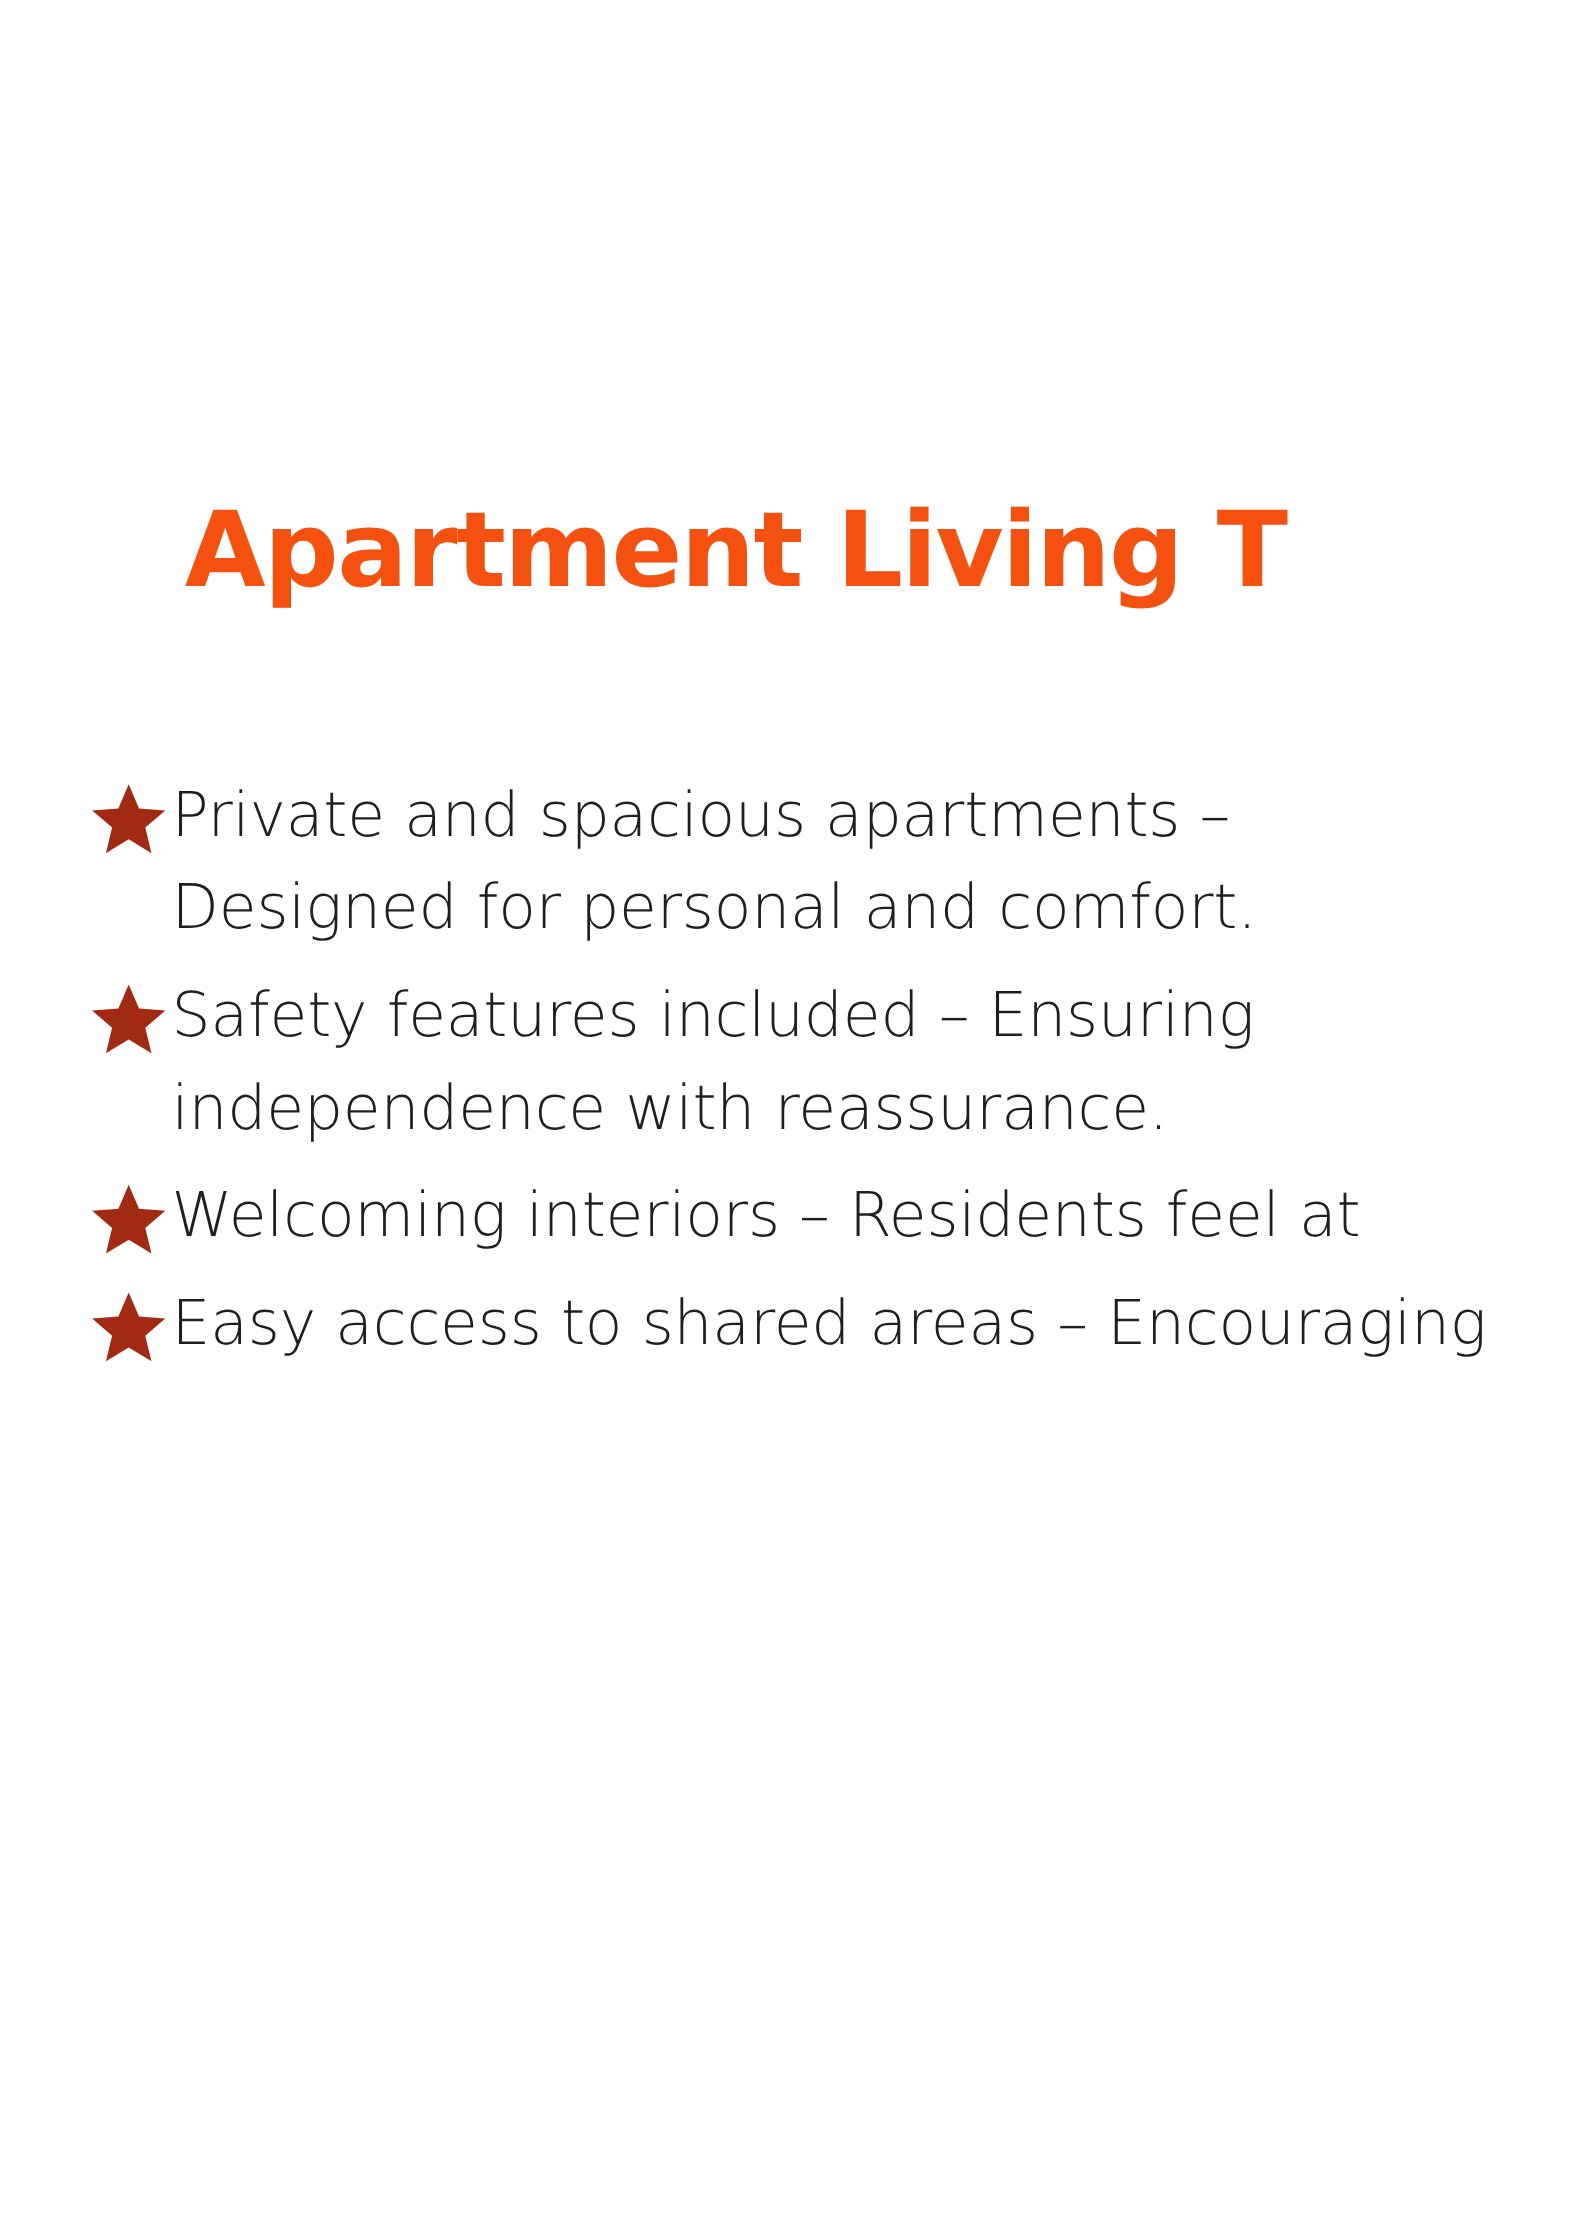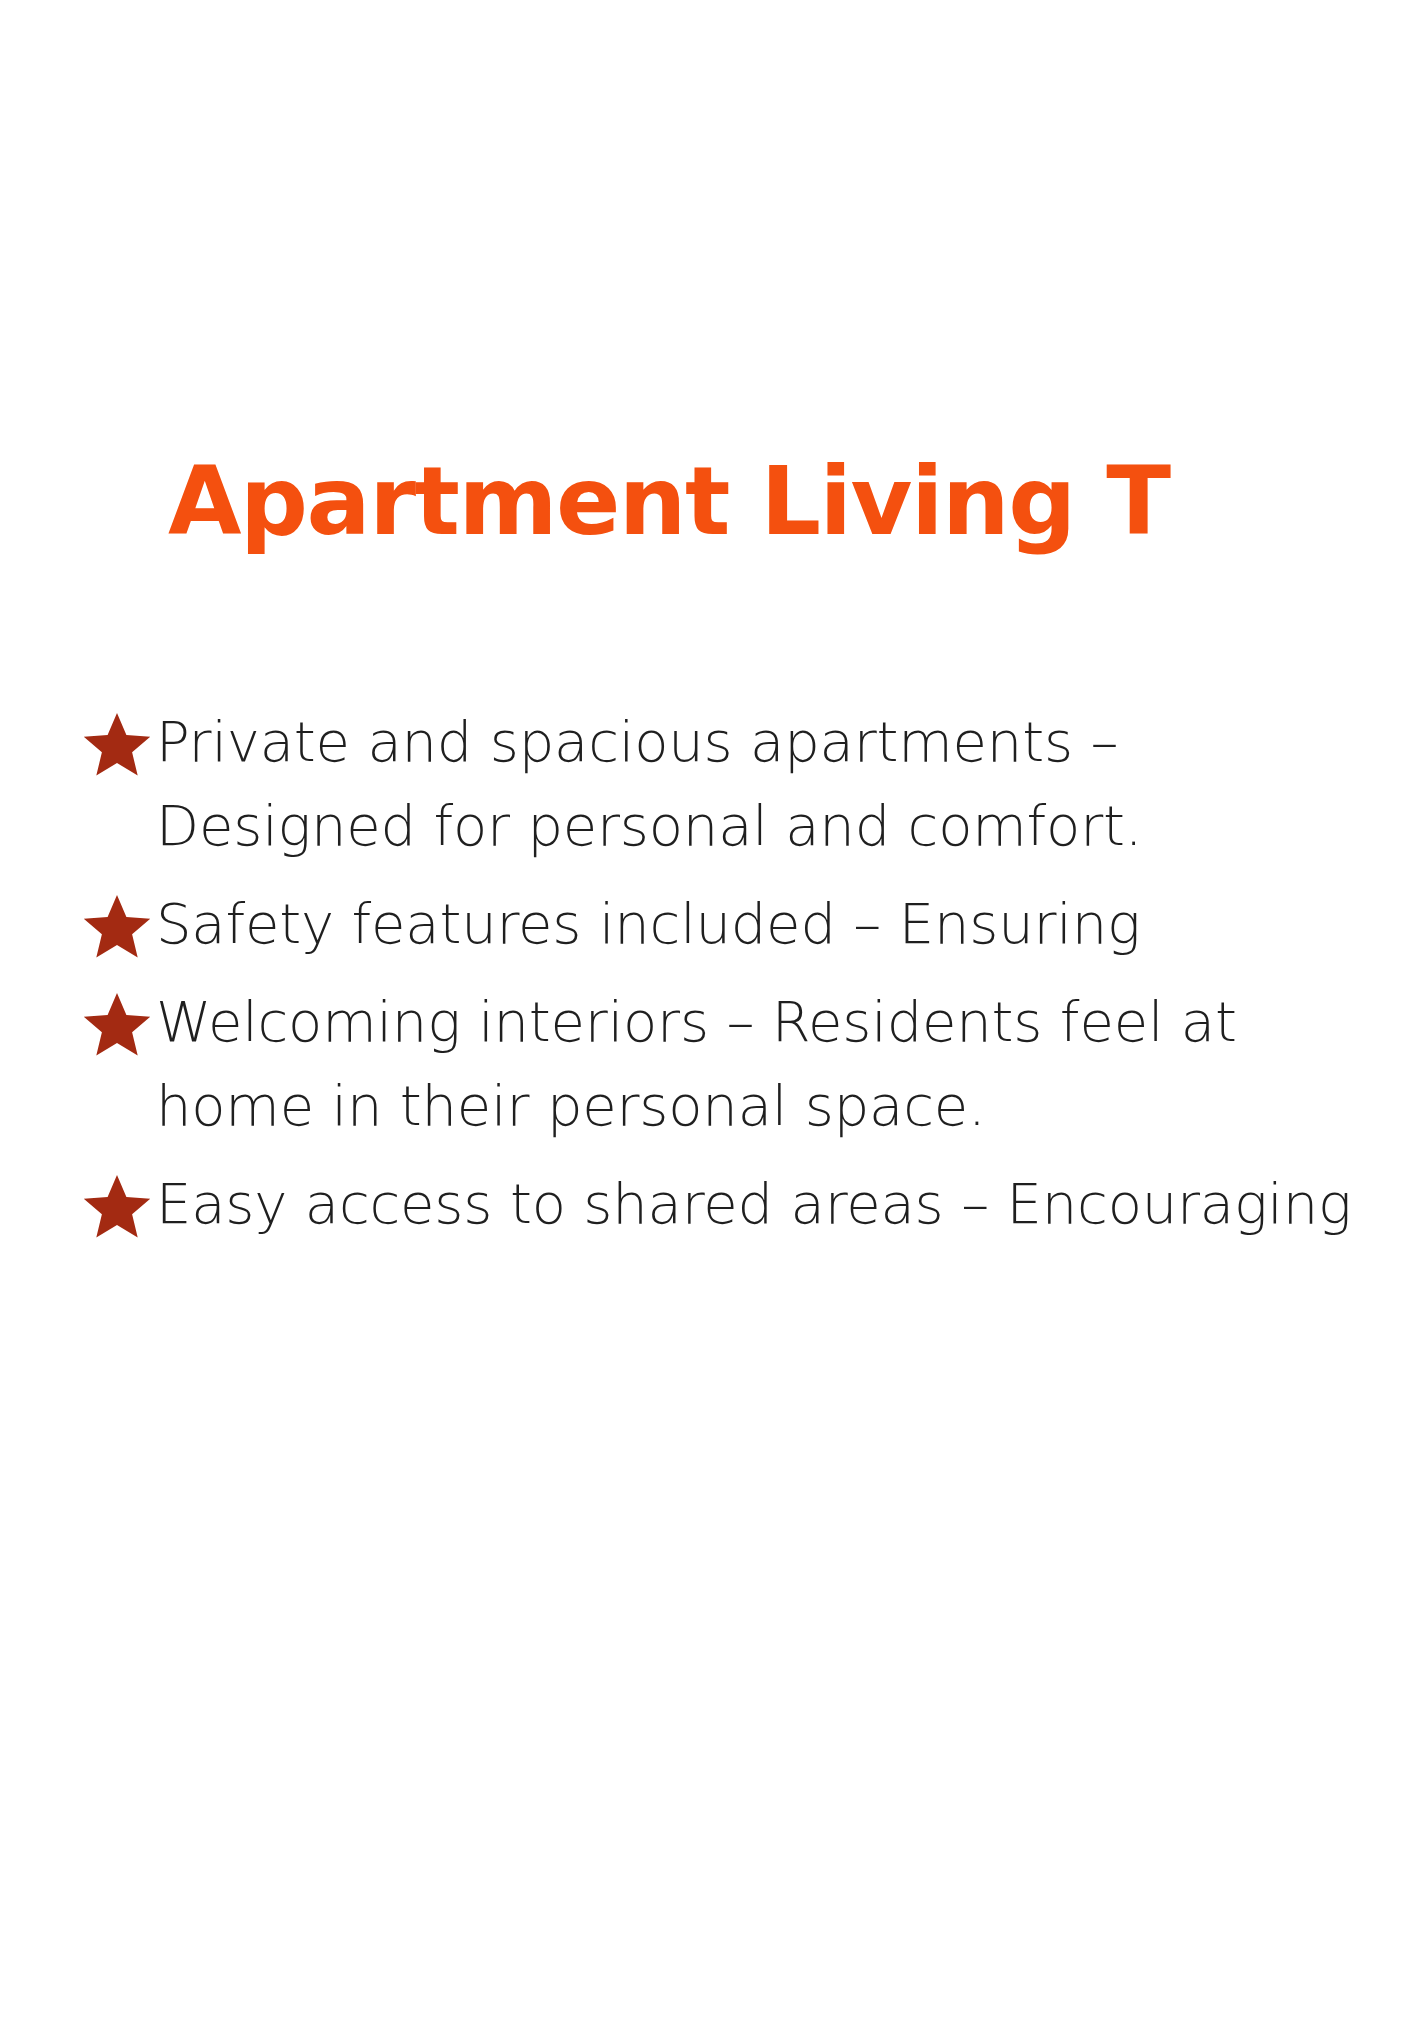--- a/index.html
+++ b/index.html
@@ -140,37 +140,37 @@
           <svg viewBox="0 0 24 24" aria-hidden="true">
             <polygon fill="currentColor" points="12,1.6 15.05,8.72 22.78,9.32 16.9,14.38 18.71,21.92 12,17.84 5.29,21.92 7.1,14.38 1.22,9.32 8.95,8.72"></polygon>
           </svg>
         </span>
         <span class="bullet-text">
           <span class="bullet-line line-1">Safety features included – Ensuring</span>
         </span>
       </div>
       <div class="cont-row">
         <span class="cont-spacer"></span>
+        <span class="bullet-line line-2">independence with reassurance.</span>
       </div>
     </div>
 
     <div class="bullet-item">
       <div class="bullet-row">
         <span class="star-icon">
           <svg viewBox="0 0 24 24" aria-hidden="true">
             <polygon fill="currentColor" points="12,1.6 15.05,8.72 22.78,9.32 16.9,14.38 18.71,21.92 12,17.84 5.29,21.92 7.1,14.38 1.22,9.32 8.95,8.72"></polygon>
           </svg>
         </span>
         <span class="bullet-text">
           <span class="bullet-line line-1">Welcoming interiors – Residents feel at</span>
         </span>
       </div>
       <div class="cont-row">
         <span class="cont-spacer"></span>
-        <span class="bullet-line line-2">home in their personal space.</span>
       </div>
     </div>
 
     <div class="bullet-item">
       <div class="bullet-row">
         <span class="star-icon">
           <svg viewBox="0 0 24 24" aria-hidden="true">
             <polygon fill="currentColor" points="12,1.6 15.05,8.72 22.78,9.32 16.9,14.38 18.71,21.92 12,17.84 5.29,21.92 7.1,14.38 1.22,9.32 8.95,8.72"></polygon>
           </svg>
         </span>

